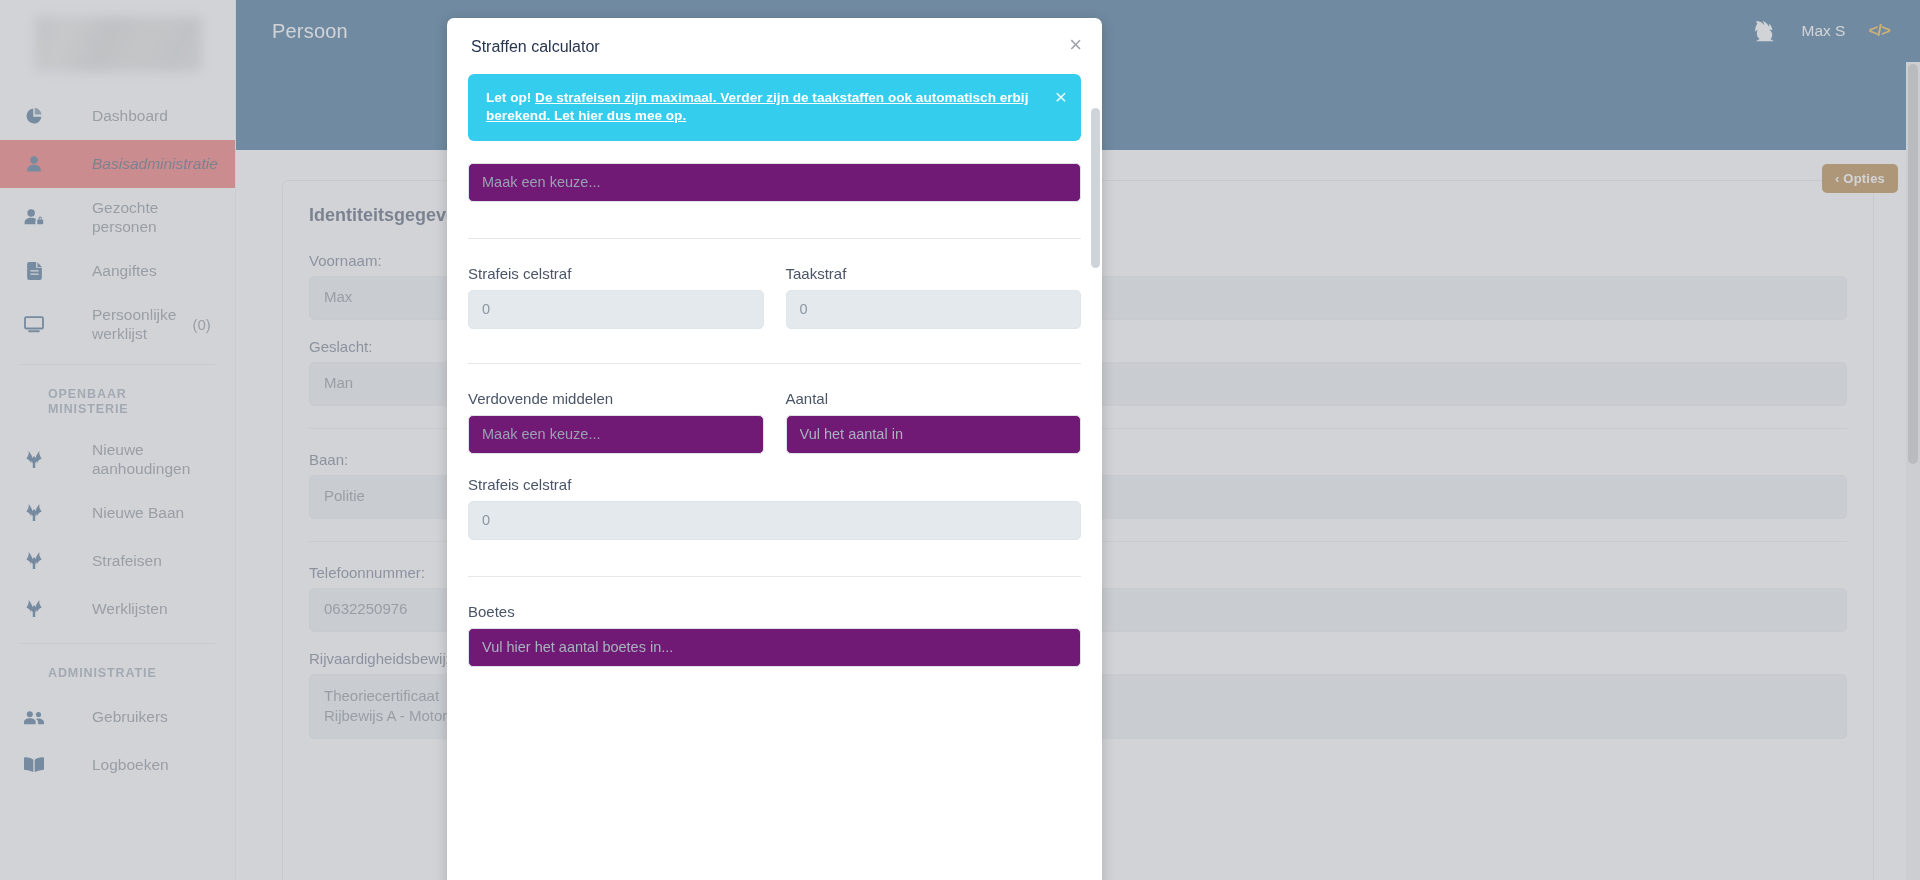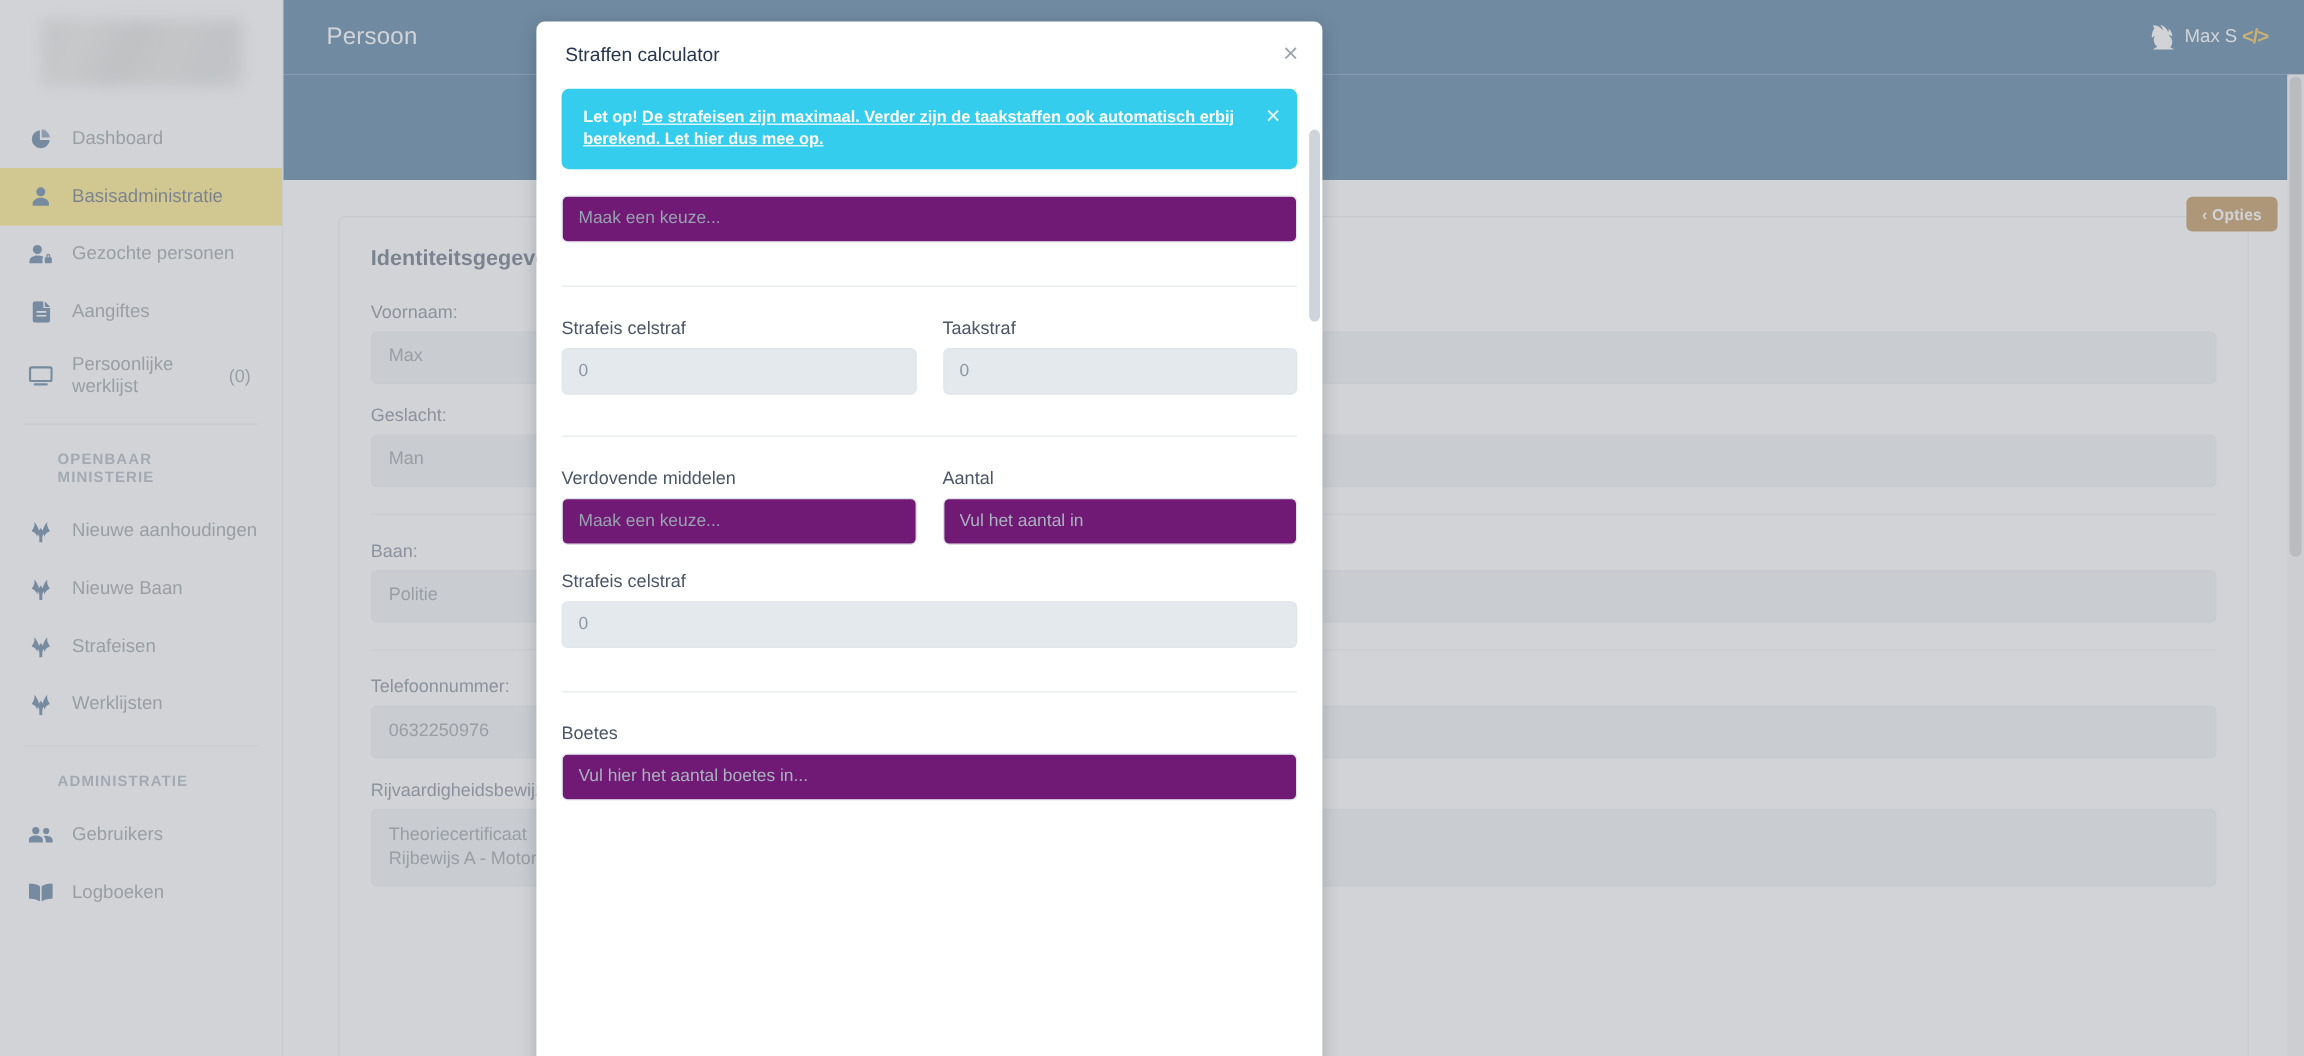--- a/index.html
+++ b/index.html
@@ -31,48 +31,48 @@
     display: flex; align-items: center; gap: 16px;
     padding: 10px 12px 10px 24px; min-height: 48px;
     color: #6c757d; font-size: 15.5px; cursor: pointer;
     position: relative;
   }
   .nav-item .ico {
     width: 20px; min-width: 20px; display: flex; align-items: center; justify-content: center;
     color: #12426f;
   }
   .nav-item.active {
-    background: #fde047; color: #1b2a44; font-weight: 400;
+    background: #ef4444; color: #1b2a44; font-weight: 400; font-style: italic;
   }
   .nav-item.active::after {
     content: ""; position: absolute; right: -1px; top: 0; bottom: 0;
     width: 3px; background: transparent;
   }
-  .nav-label { line-height: 1.25; flex: 1; }
+  .nav-label { line-height: 1.25; flex: 1; margin-left: 32px; }
   .nav-count { color: #6c757d; font-size: 15px; padding-right: 14px; }
   .nav-sep { height: 1px; background: #e6e9ec; margin: 10px 20px 0 20px; }
   .nav-head {
     padding: 22px 24px 8px 48px; color: #8792a0; font-size: 12.5px;
     letter-spacing: .9px; font-weight: 700; line-height: 1.25;
   }
 
   
   .main {
     position: absolute; left: 236px; top: 0; right: 0; bottom: 0;
     background: #ffffff;
   }
   .topbar {
     position: relative; height: 62px; background: #003f72;
     display: flex; align-items: center; padding: 0 0 0 0;
   }
   .topbar-title {
     color: #ffffff; font-size: 20px; padding-left: 36px; letter-spacing: .2px;
   }
   .topbar-right {
-    margin-left: auto; display: flex; align-items: center; gap: 4px; padding-right: 30px;
+    margin-left: auto; display: flex; align-items: center; gap: 23px; padding-right: 30px;
   }
   .flame-ico { width: 26px; height: 26px; color: #ffffff; }
   .user-name { color: #ffffff; font-size: 15.5px; }
   .code-ico { color: #f0a500; font-weight: 700; font-size: 17px; letter-spacing: -1px; }
 
   .subbar { height: 88px; background: #003f72; }
   .content-area {
     position: relative; background: #ffffff; height: calc(880px - 62px - 88px);
   }
   .opties-btn {

